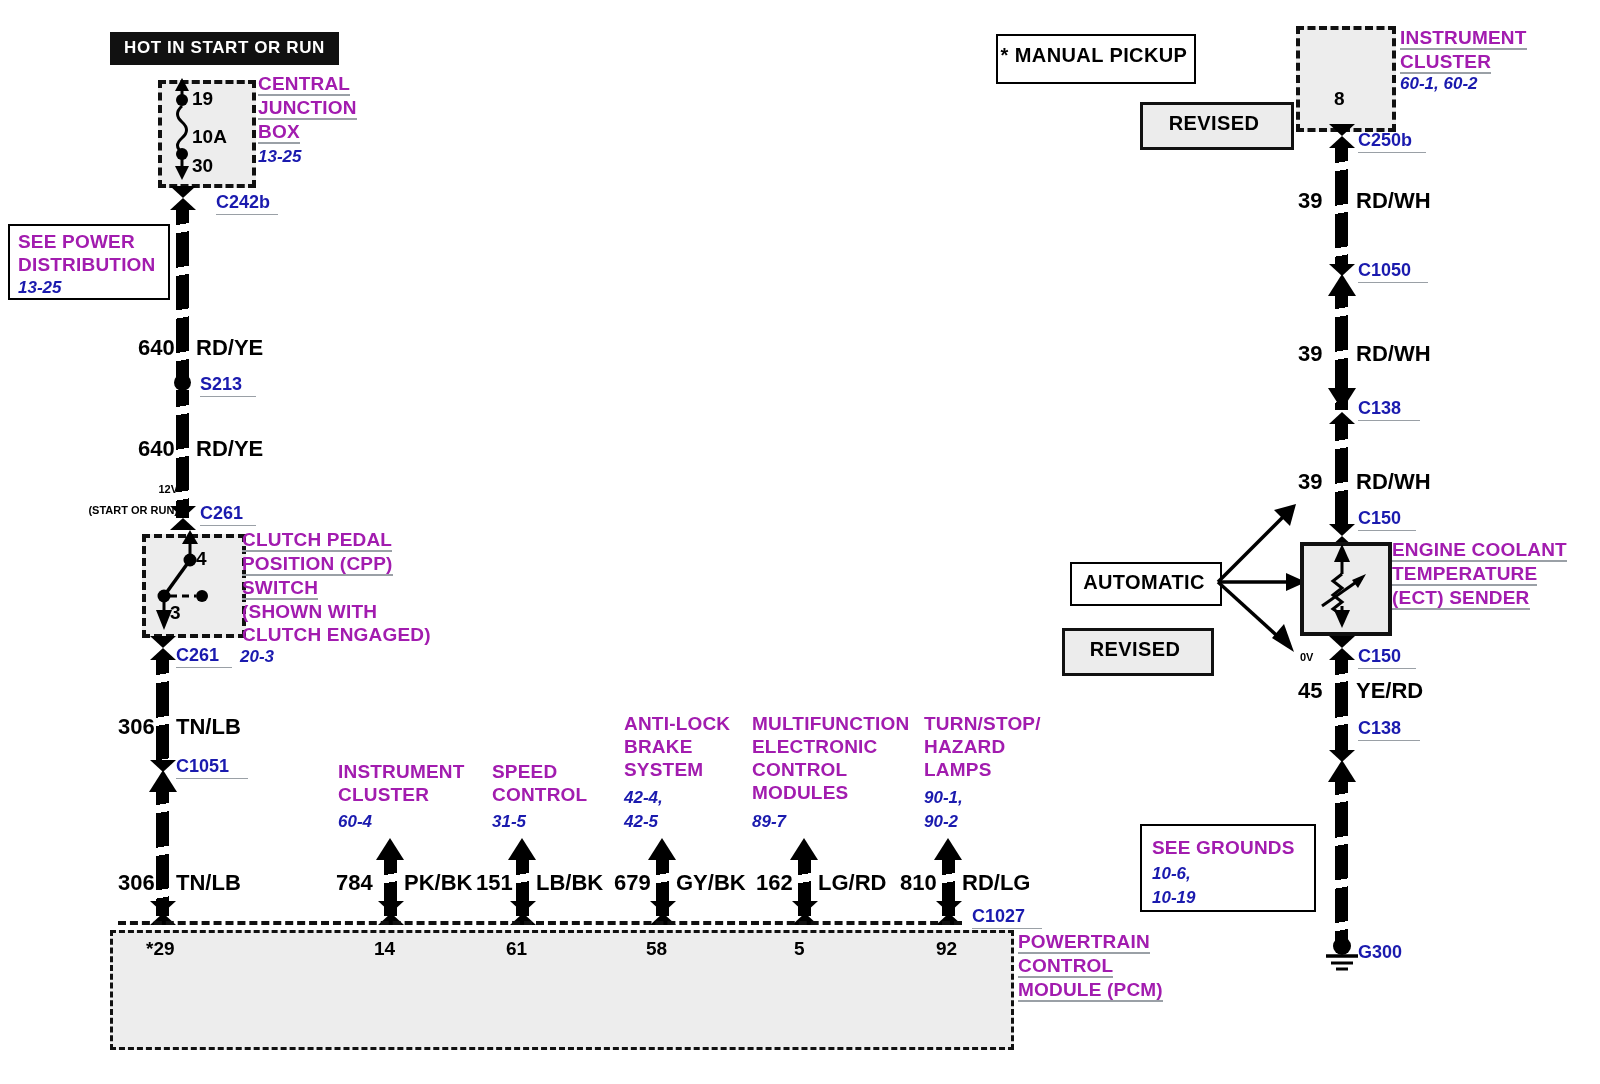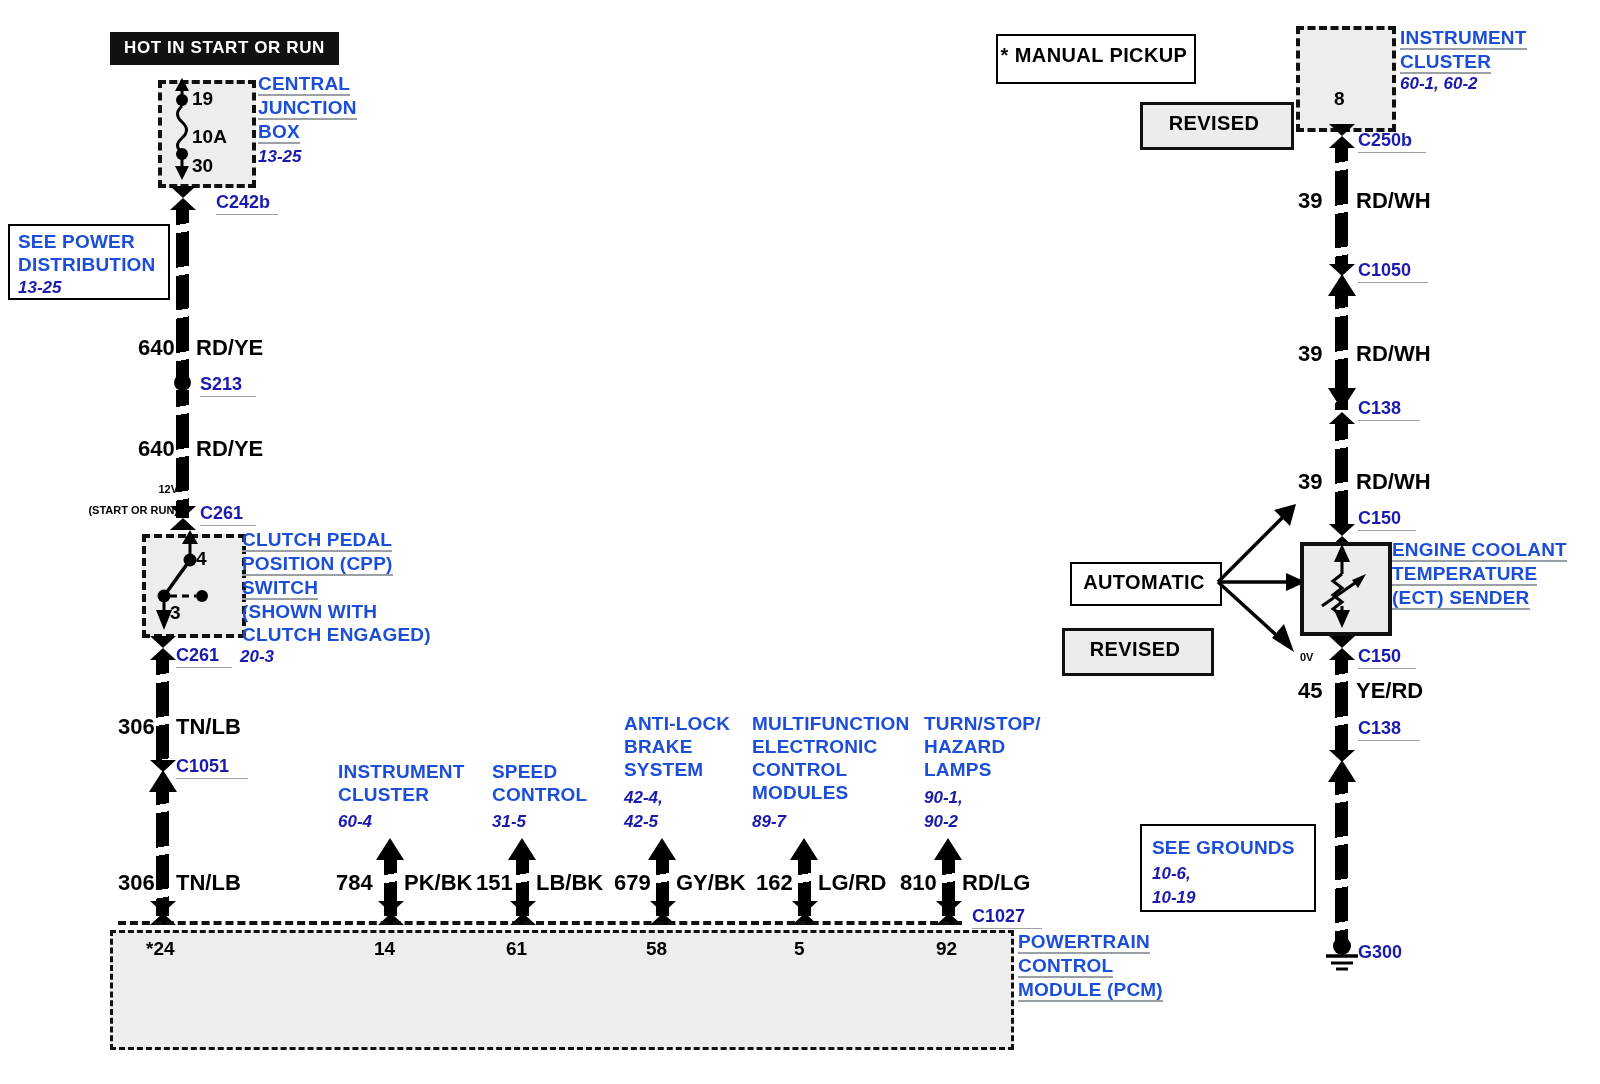--- a/index.html
+++ b/index.html
@@ -2,21 +2,21 @@
 <html><head>
 <meta charset="utf-8">
 <title>Wiring Diagram</title>
 <style>
   html,body{margin:0;padding:0;background:#fff;}
   body{font-family:"Liberation Sans",sans-serif;}
   #page{position:relative;width:1600px;height:1084px;background:#fff;overflow:hidden;}
   .abs{position:absolute;}
 
   
-  .lbl{font-weight:bold;font-size:19px;color:#1d4ed8;line-height:23px;letter-spacing:.2px;}
+  .lbl{font-weight:bold;font-size:19px;color:#a21caf;line-height:23px;letter-spacing:.2px;}
   .lbl .u{border-bottom:2px solid #9aa0a6;display:inline-block;line-height:20px;}
   .ref{font-weight:bold;font-style:italic;font-size:17px;color:#1a1aae;line-height:23px;}
   .conn{font-weight:bold;font-size:18px;color:#1a1aae;}
   .conn-u{border-bottom:1.5px solid #9aa0a6;padding-bottom:1px;}
   .num{font-weight:bold;font-size:22px;color:#000;}
   .tiny{font-weight:bold;font-size:11px;color:#000;line-height:15px;}
   .pin{font-weight:bold;font-size:19px;color:#000;}
 
   
   .banner{background:#111;color:#fff;font-weight:bold;font-size:17px;
@@ -220,21 +220,21 @@
     <span>HAZARD</span><br>
     <span>LAMPS</span>
   </div>
   <div class="abs ref" style="left:924px;top:786px;">90-1,</div>
   <div class="abs ref" style="left:924px;top:810px;font-style:italic;">90-2</div>
 
   <div class="dashline" style="left:118px;top:921px;width:844px;"></div>
   <div class="abs conn conn-u" style="left:972px;top:906px;width:70px;">C1027</div>
 
   <div class="abs dashbox-thin" style="left:110px;top:930px;width:898px;height:114px;"></div>
-  <div class="abs pin" style="left:146px;top:938px;">*24</div>
+  <div class="abs pin" style="left:146px;top:938px;">*29</div>
   <div class="abs pin" style="left:374px;top:938px;">14</div>
   <div class="abs pin" style="left:506px;top:938px;">61</div>
   <div class="abs pin" style="left:646px;top:938px;">58</div>
   <div class="abs pin" style="left:794px;top:938px;">5</div>
   <div class="abs pin" style="left:936px;top:938px;">92</div>
 
   <div class="abs lbl" style="left:1018px;top:930px;width:170px;">
     <span class="u">POWERTRAIN</span><br>
     <span class="u">CONTROL</span><br>
     <span class="u">MODULE (PCM)</span>

